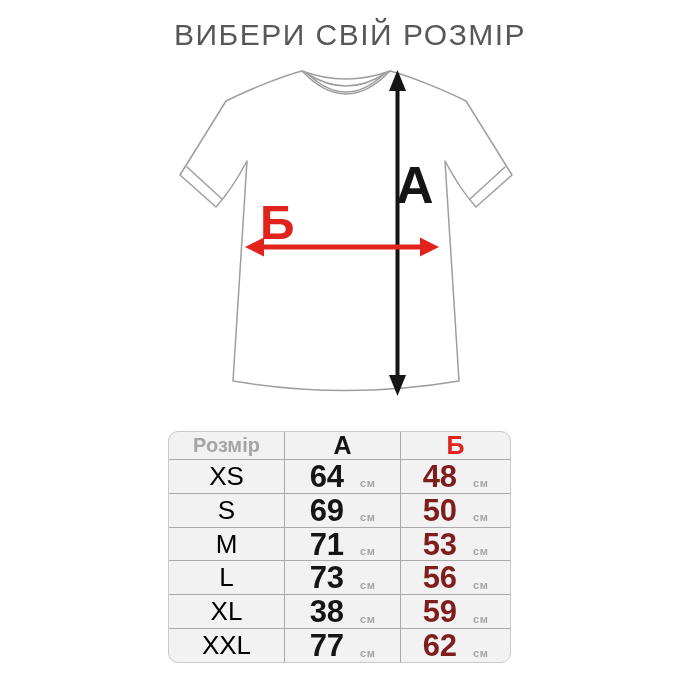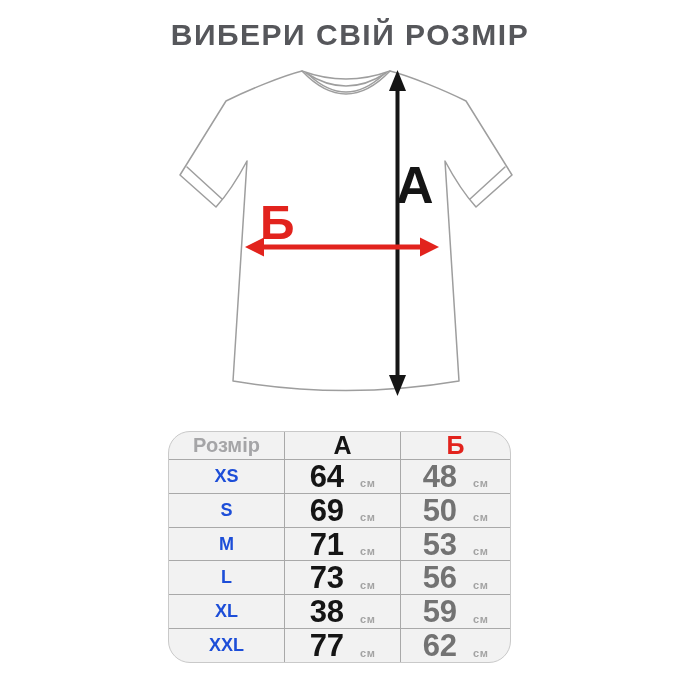--- a/index.html
+++ b/index.html
@@ -18,21 +18,21 @@
     background: #ffffff;
   }
   .page-title {
     position: absolute;
     top: 18px;
     left: 0;
     width: 700px;
     margin: 0;
     text-align: center;
     font-size: 30px;
-    font-weight: 700;
+    font-weight: 400;
     letter-spacing: 1.5px;
     color: #56575b;
   }
   
   .diagram {
     position: absolute;
     left: 170px;
     top: 55px;
     width: 360px;
     height: 350px;
@@ -57,21 +57,21 @@
   }
   
   .size-table {
     position: absolute;
     left: 168px;
     top: 431px;
     width: 343px;
     height: 232px;
     background: #f2f2f2;
     border: 1px solid #c9c9c9;
-    border-radius: 22px;
+    border-radius: 10px;
     overflow: hidden;
     box-sizing: border-box;
     display: grid;
     grid-template-columns: 115px 116px 1fr;
     grid-template-rows: 27px repeat(6, 1fr);
   }
   .cell {
     text-align: center;
     border-left: 1px solid #a9a9a9;
     border-top: 1px solid #a9a9a9;
@@ -91,31 +91,31 @@
     color: #151515;
     font-size: 25px;
     font-weight: 800;
   }
   .hdr-b {
     color: #e2231d;
     font-size: 25px;
     font-weight: 800;
   }
   .cell.size {
-    color: #1d4ed8;
-    font-size: 18px;
-    font-weight: 700;
+    color: #000000;
+    font-size: 26px;
+    font-weight: 400;
   }
   .cell .num {
     font-size: 31px;
     font-weight: 800;
     line-height: 1;
   }
   .cell.val-a .num { color: #151515; }
-  .cell.val-b .num { color: #737373; }
+  .cell.val-b .num { color: #7f1d1d; }
   .cell .unit {
     font-size: 11px;
     font-weight: 700;
     color: #a3a3a3;
     letter-spacing: 0.5px;
     margin-left: 16px;
     align-self: center;
     position: relative;
     top: 7px;
   }

